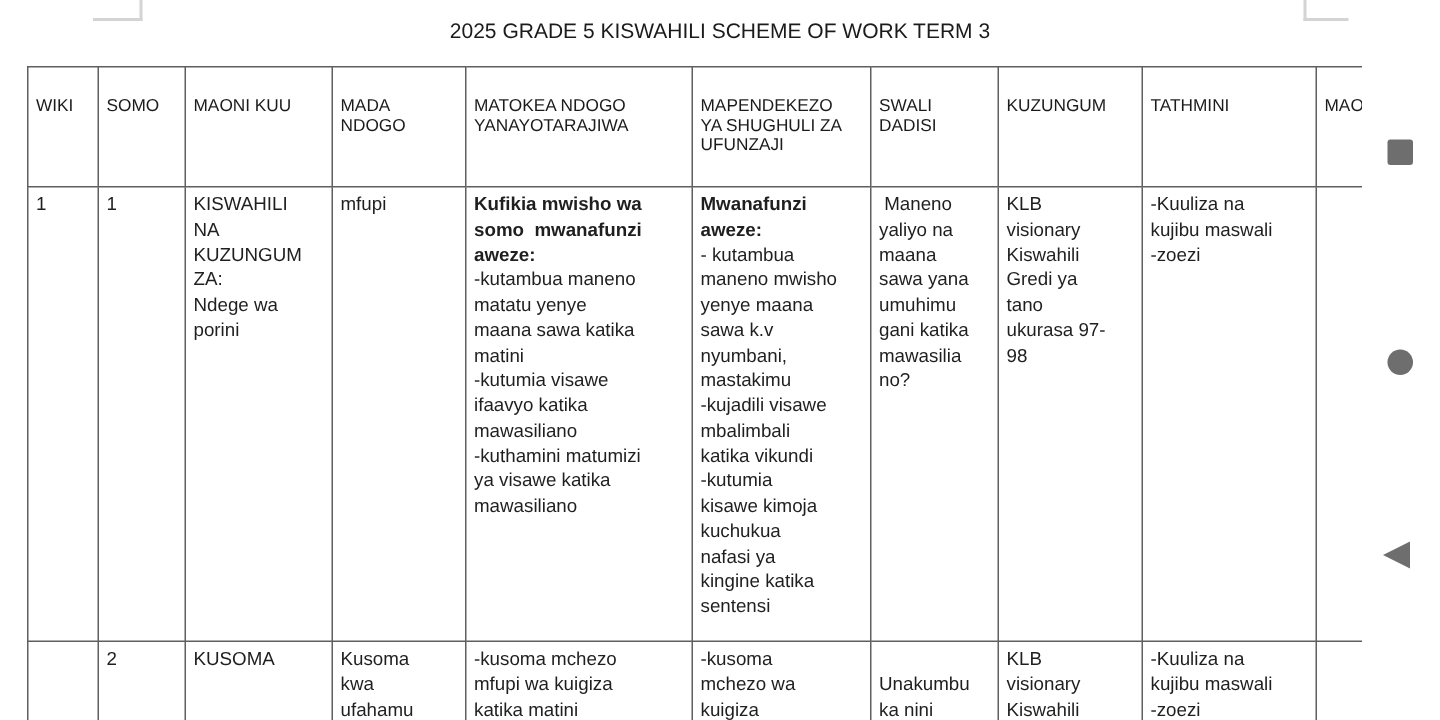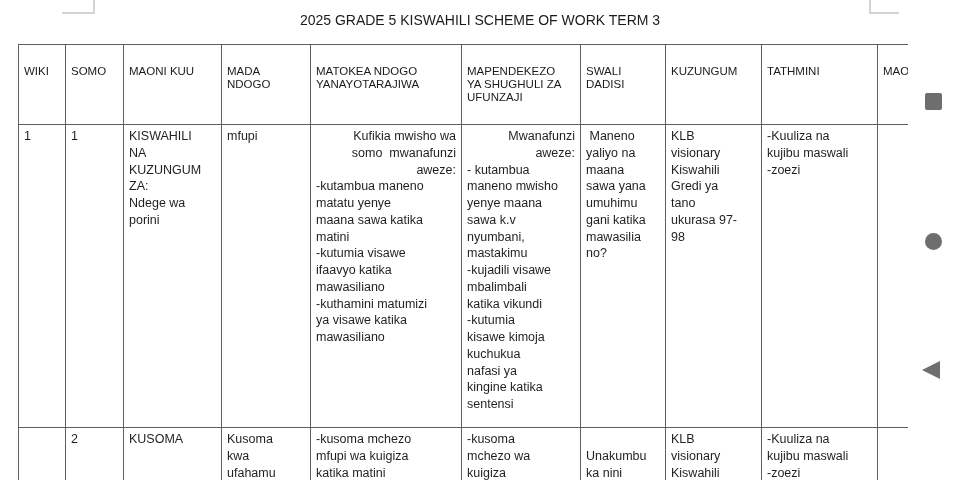--- a/index.html
+++ b/index.html
@@ -27,21 +27,21 @@
   }
   table.scheme th{
     font-weight:400;font-size:11.5px;line-height:13px;padding:20px 5px;
     height:41px;white-space:pre-line;color:#1b1b1b;
   }
   table.scheme td{
     font-size:12.5px;line-height:16.75px;padding:3px 5px;color:#1f1f1f;
   }
   tr.row-1 td{height:303px;}
   tr.row-2 td{height:200px;}
-  .cell-intro{font-weight:400;white-space:pre-line;text-align:right;}
+  .cell-intro{font-weight:700;white-space:pre-line;}
   .cell-body{white-space:pre-line;}
   .navbtn{position:absolute;cursor:pointer;}
   .nav-recents{left:925px;top:93px;width:17px;height:17px;background:#6e6e6e;border-radius:2px;}
   .nav-home{left:925px;top:233px;width:17px;height:17px;background:#6e6e6e;border-radius:50%;}
   .nav-back{left:922px;top:361px;width:0;height:0;
     border-top:9px solid transparent;border-bottom:9px solid transparent;
     border-right:18px solid #6e6e6e;}
 </style>
 </head>
 <body>

